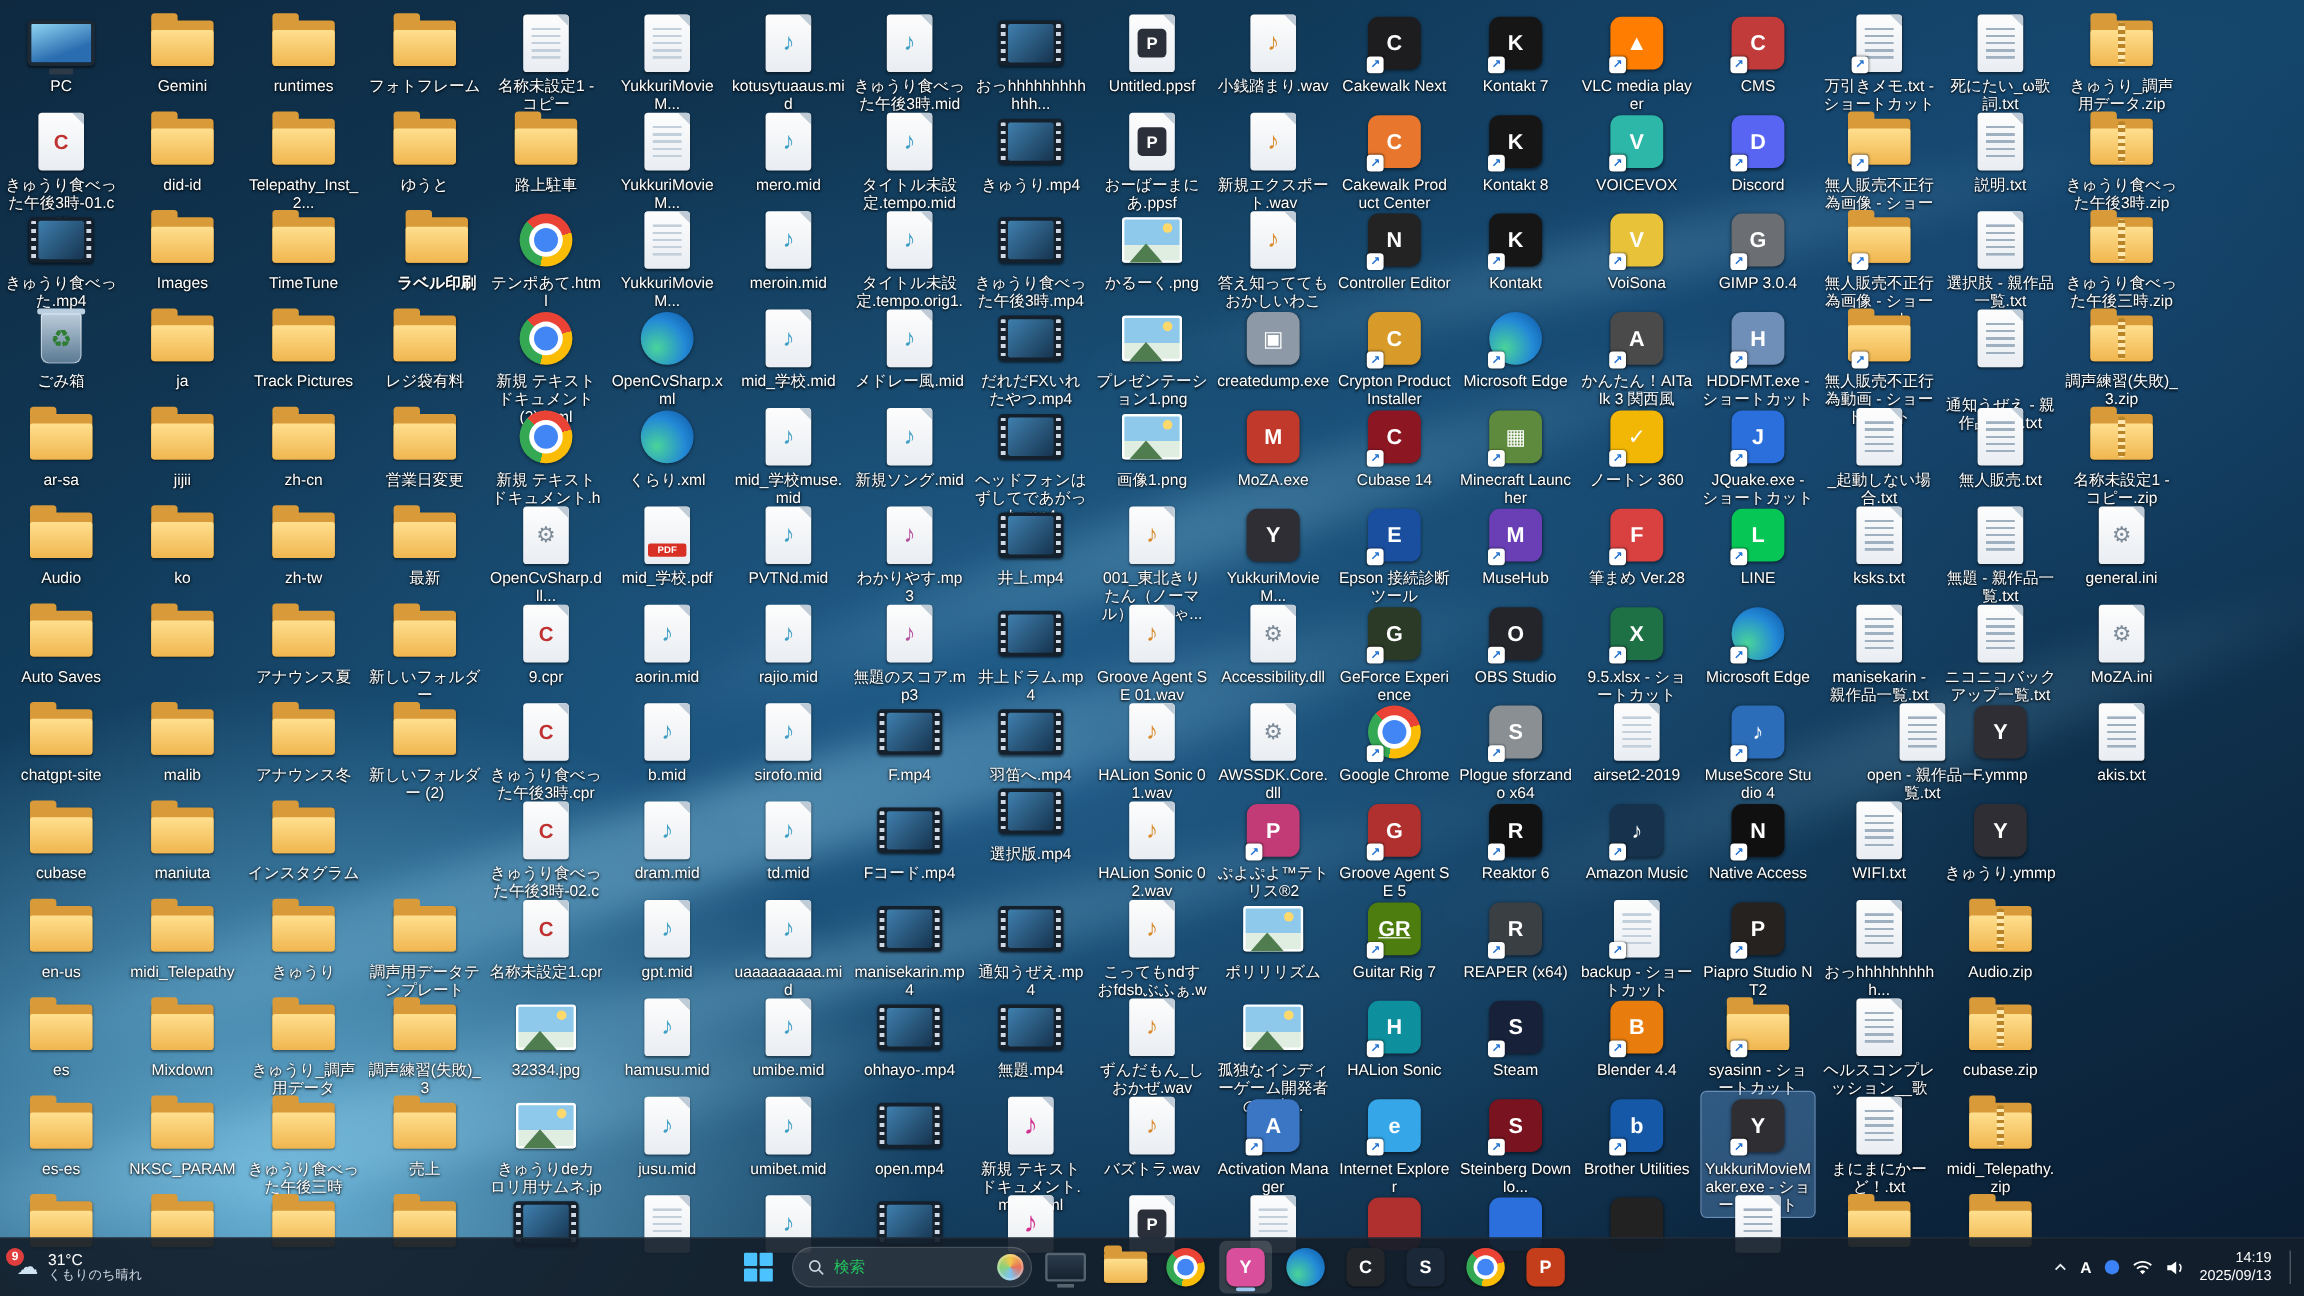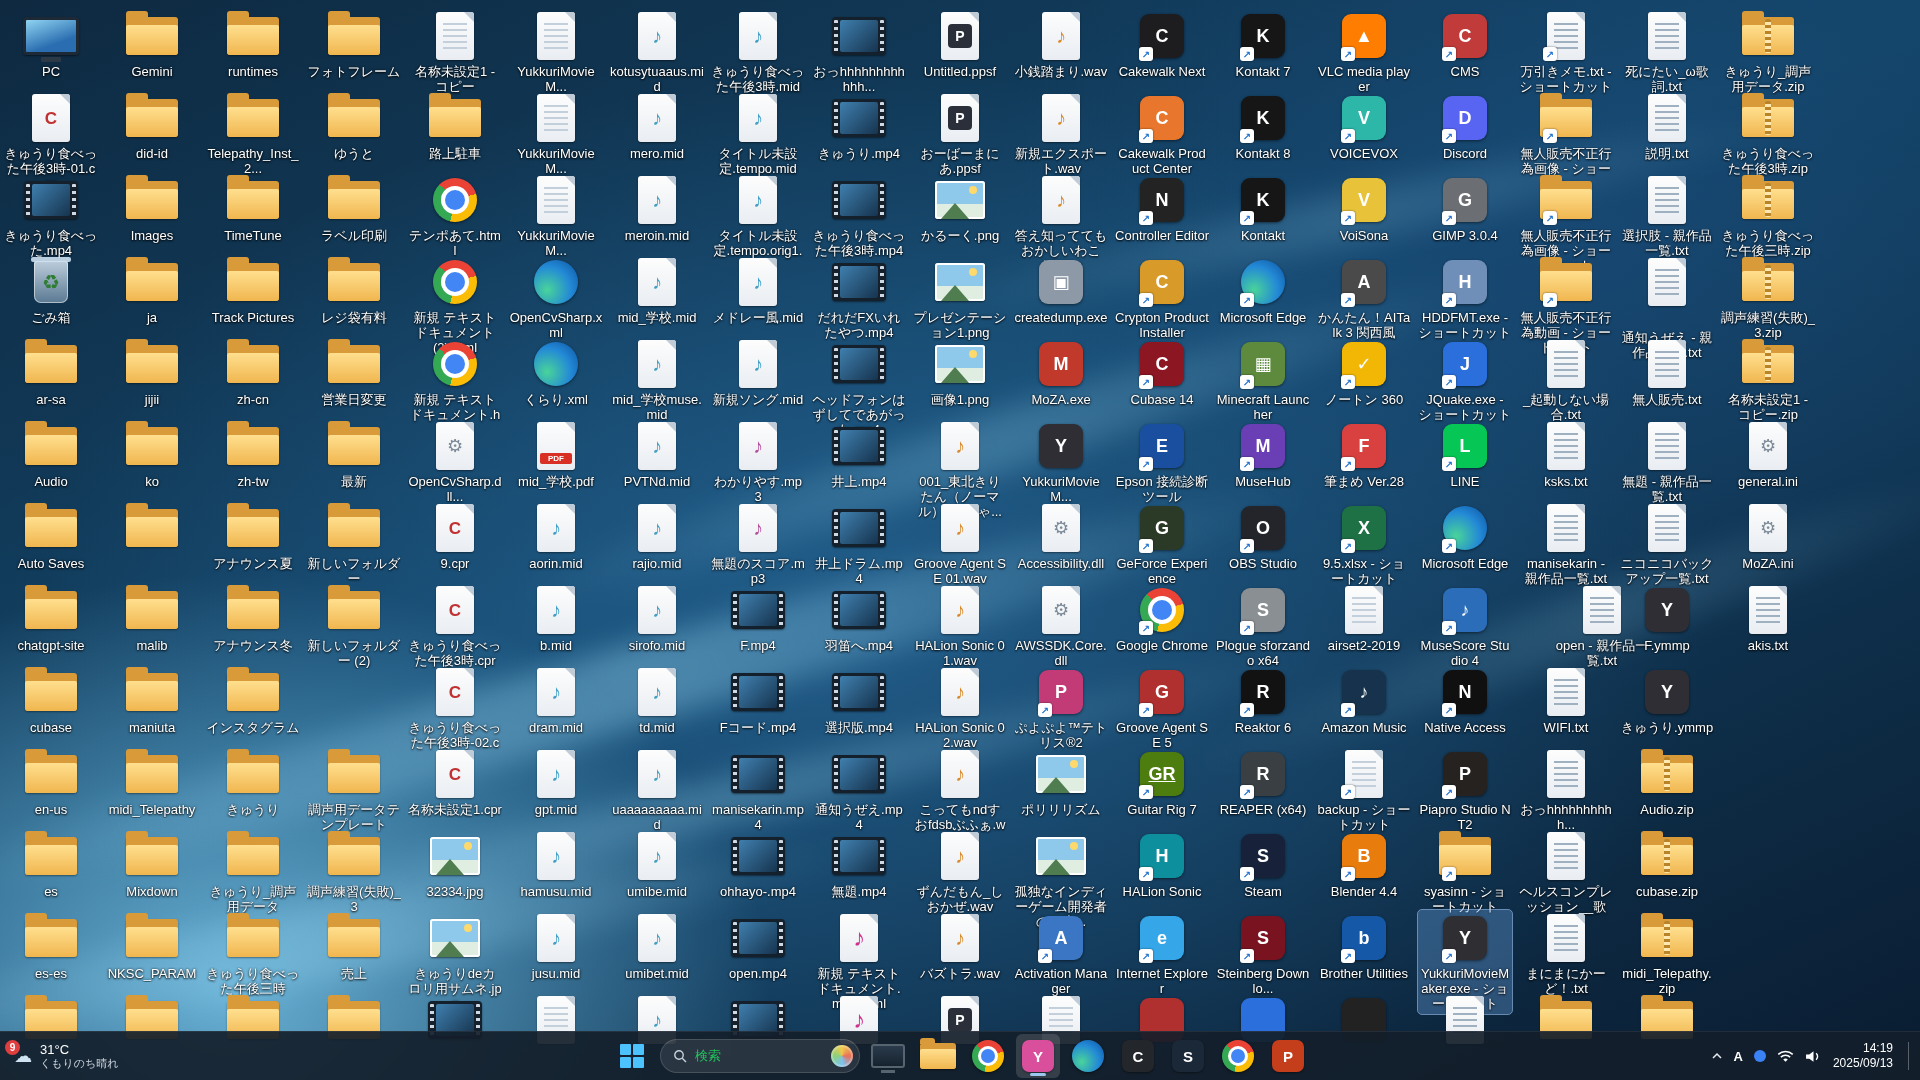--- a/index.html
+++ b/index.html
@@ -358,21 +358,21 @@
           <div class="g-folder"></div>
         </div>
         <div class="label">フォトフレーム</div>
       </div>
       <div class="icon" style="left: 307px; top: 90px;">
         <div class="gwrap">
           <div class="g-folder"></div>
         </div>
         <div class="label">ゆうと</div>
       </div>
-      <div class="icon" style="left: 307px; top: 172px;">
+      <div class="icon" style="left: 317px; top: 172px; font-weight: bold;">
         <div class="gwrap">
           <div class="g-folder"></div>
         </div>
         <div class="label">ラベル印刷</div>
       </div>
       <div class="icon" style="left: 307px; top: 254px;">
         <div class="gwrap">
           <div class="g-folder"></div>
         </div>
         <div class="label">レジ袋有料</div>
@@ -882,21 +882,21 @@
         <div class="label">井上ドラム.mp4</div>
       </div>
       <div class="icon" style="left: 812px; top: 582px;">
         <div class="gwrap">
           <div class="g-film">
             <div class="film-thumb"></div>
           </div>
         </div>
         <div class="label">羽笛へ.mp4</div>
       </div>
-      <div class="icon" style="left: 812px; top: 664px;">
+      <div class="icon" style="left: 812px; top: 648px;">
         <div class="gwrap">
           <div class="g-film">
             <div class="film-thumb"></div>
           </div>
         </div>
         <div class="label">選択版.mp4</div>
       </div>
       <div class="icon" style="left: 812px; top: 746px;">
         <div class="gwrap">
           <div class="g-film">

